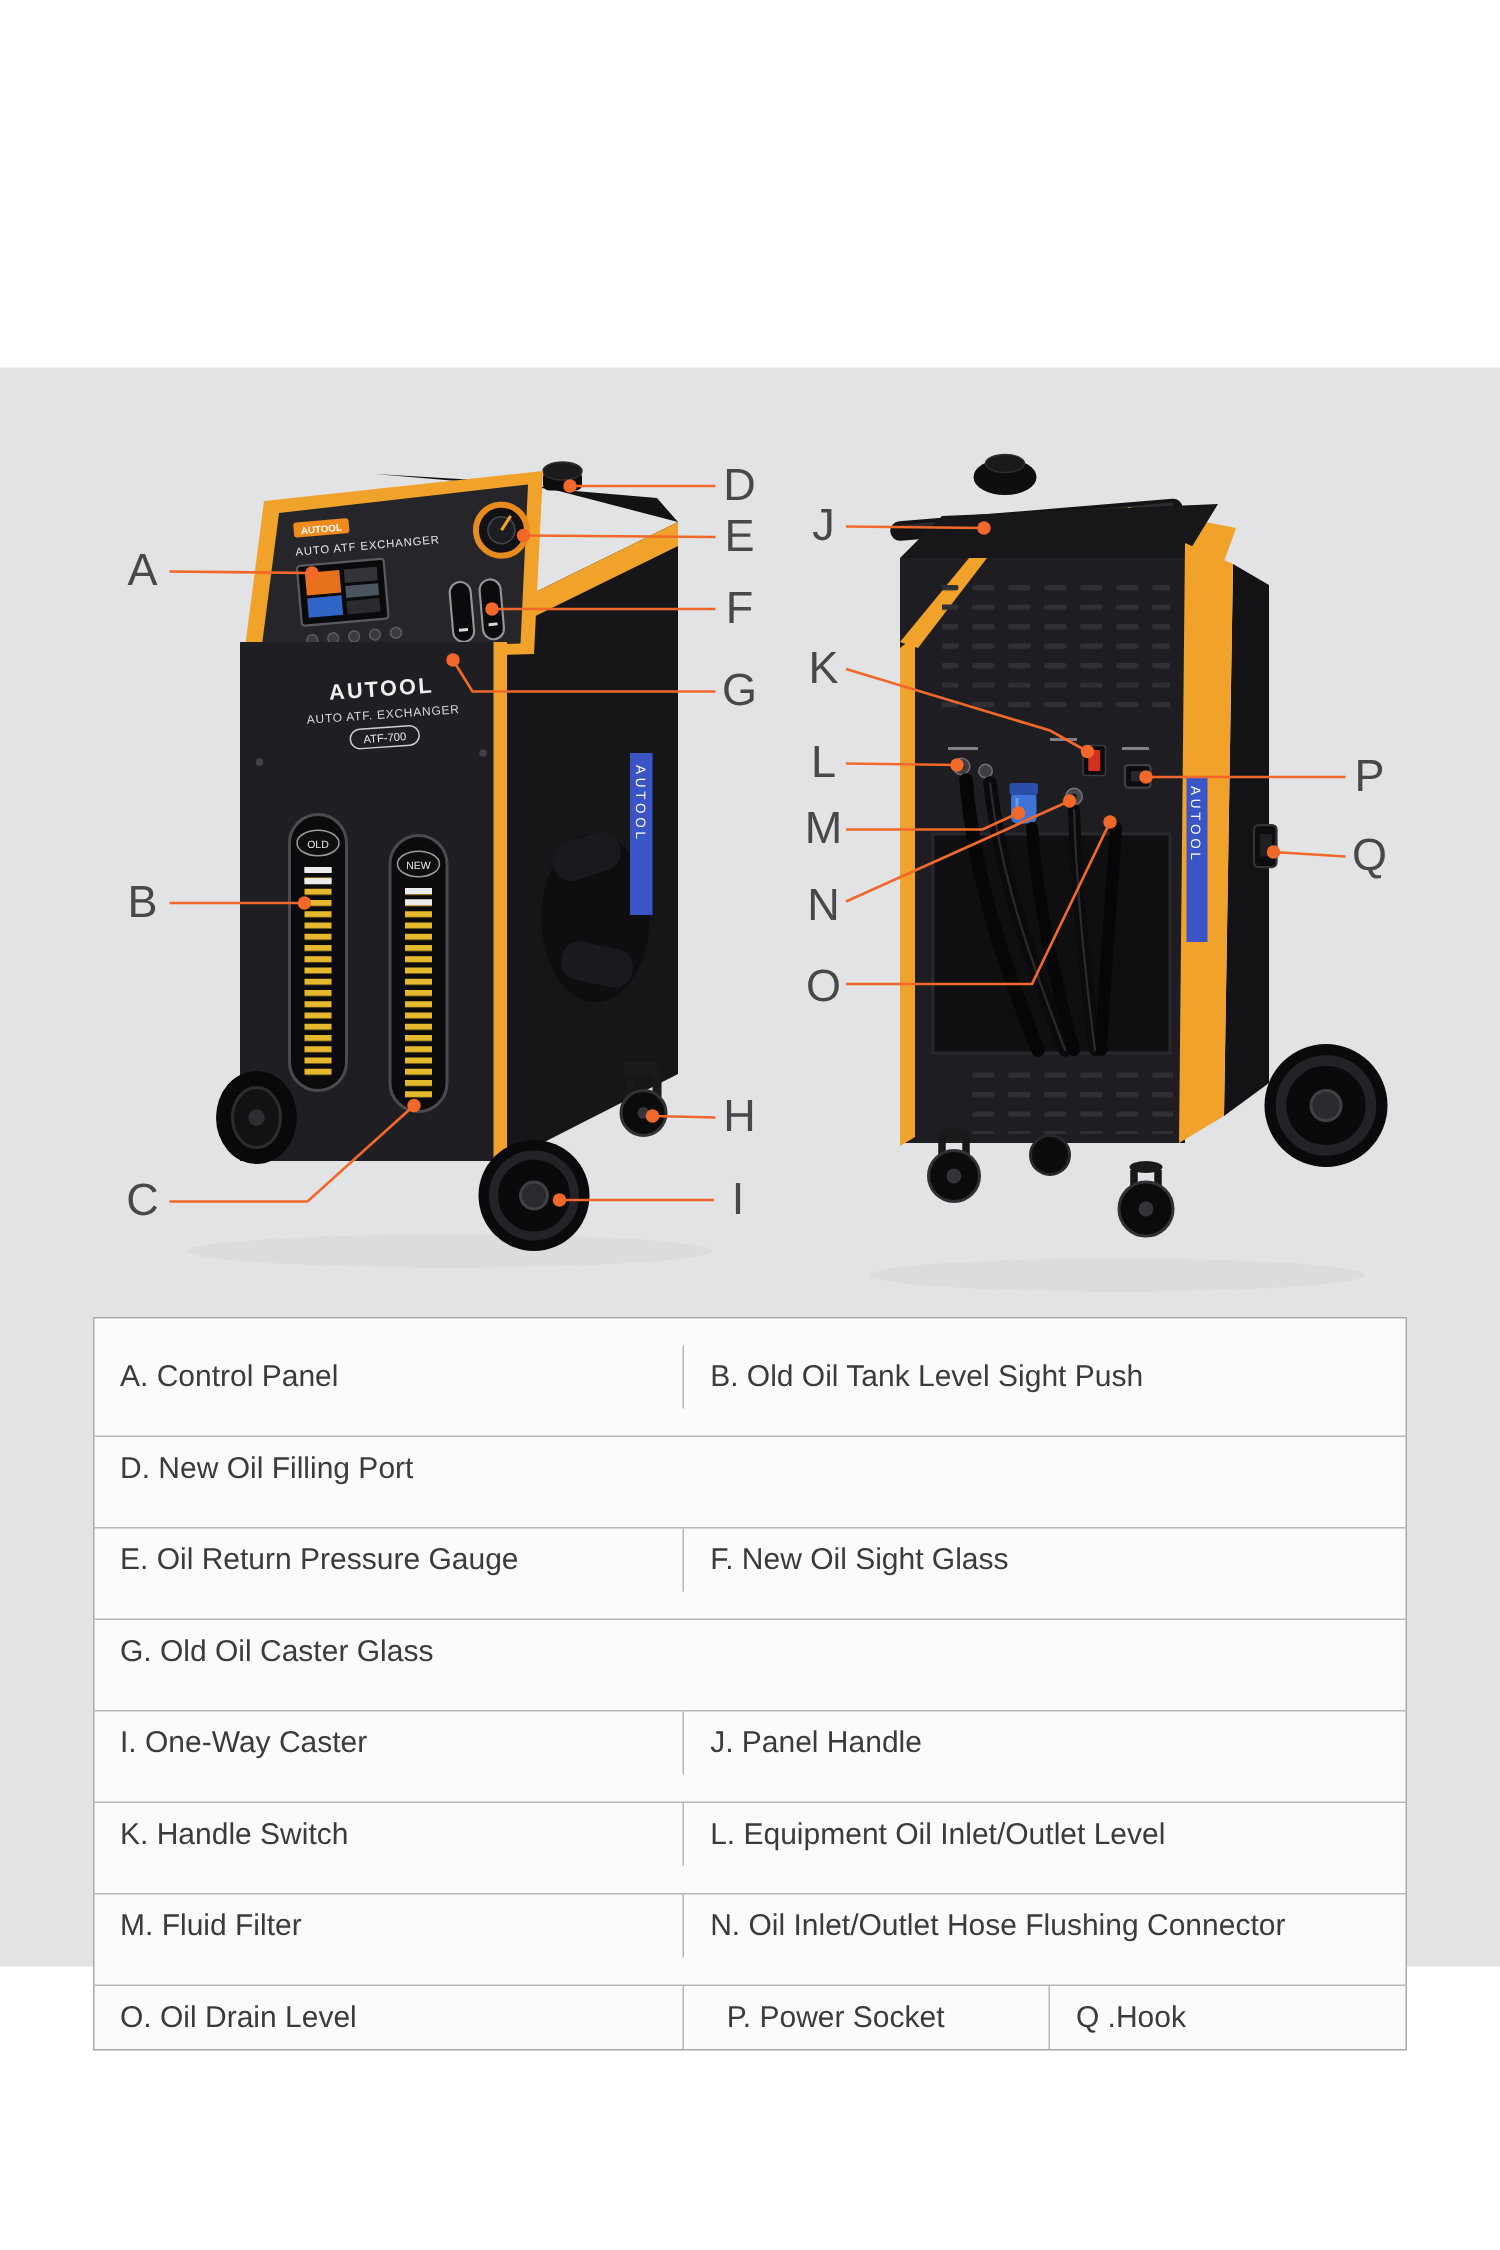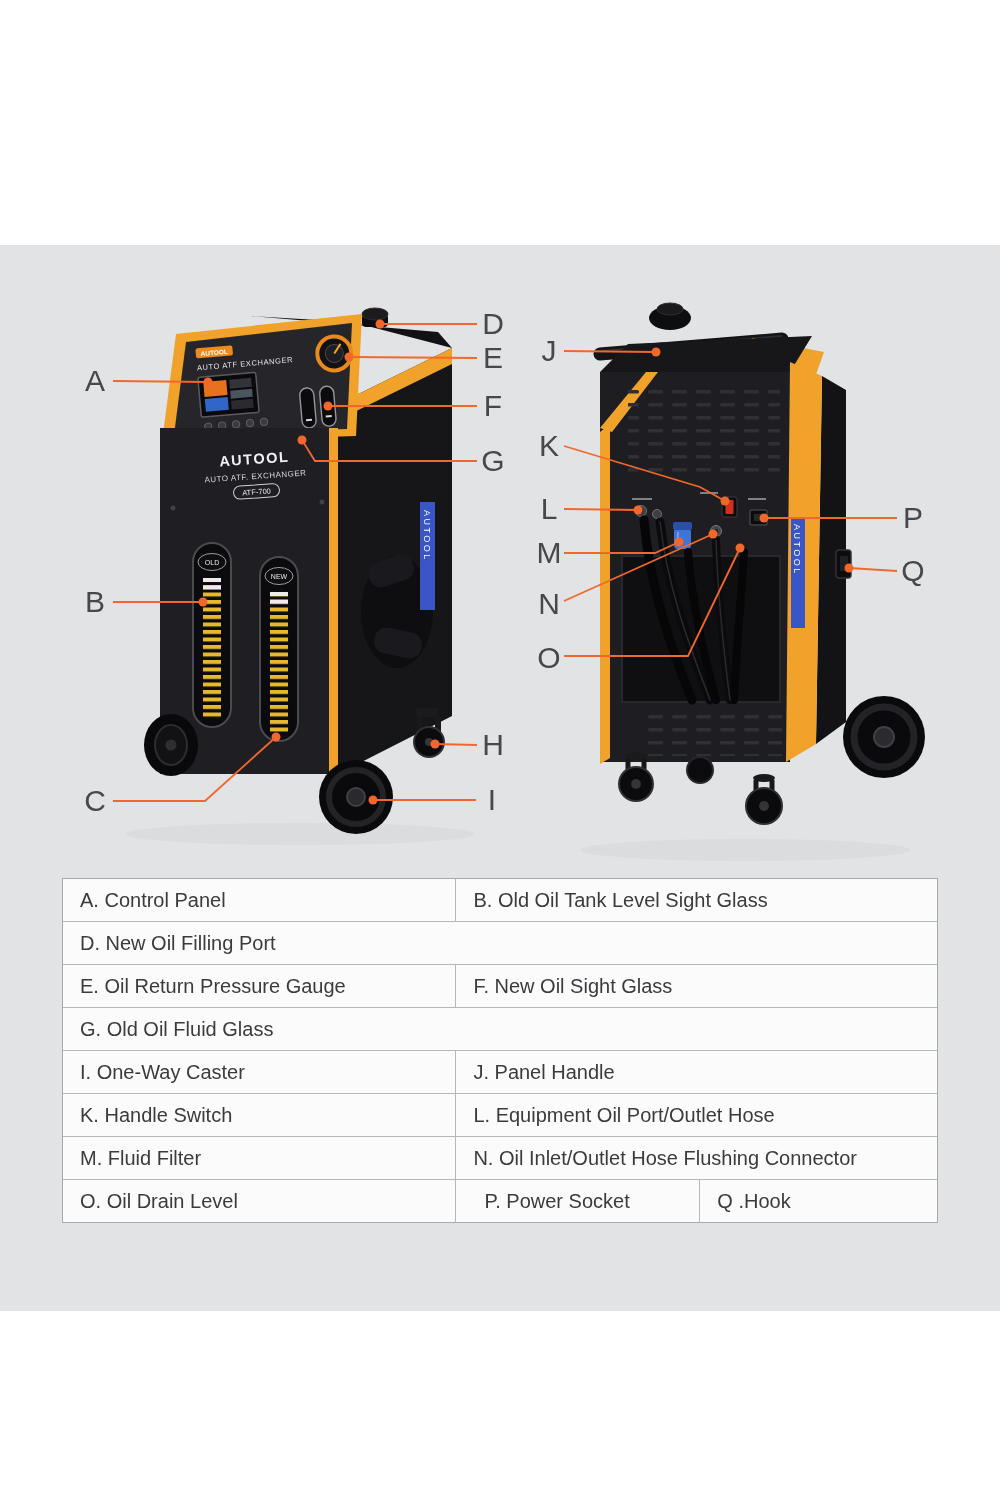--- a/index.html
+++ b/index.html
@@ -4,21 +4,21 @@
 <style>
   html,body{margin:0;padding:0;background:#ffffff;}
   .page{position:relative;width:1000px;height:1500px;background:#ffffff;overflow:hidden;
         font-family:"Liberation Sans",sans-serif;}
   .panel{position:absolute;left:0;top:245px;width:1000px;height:1066px;background:#e2e3e5;}
   svg.diagram{position:absolute;left:0;top:0;width:1000px;height:1500px;}
   .callout-letter{position:absolute;transform:translate(-50%,-50%);font-size:30px;
         color:#48484b;z-index:5;line-height:1;}
   .legend{position:absolute;left:62px;top:878px;width:876px;z-index:6;
         border:1px solid #a9aaac;background:#fbfbfc;box-sizing:border-box;}
-  .lt-row{display:flex;height:42px;border-top:1px solid #b6b7b9;}
+  .lt-row{display:flex;height:42px;border-top:1px solid #b6b7b9;margin-top:18px;}
   .lt-row:first-child{border-top:none;}
   .lt-cell{display:flex;align-items:center;padding-left:17px;font-size:20px;color:#3b3b3d;
         border-left:1px solid #b6b7b9;box-sizing:border-box;white-space:nowrap;overflow:hidden;}
   .lt-cell:first-child{border-left:none;}
   .c1{width:44.9%;}
   .c2{width:55.1%;}
   .c3{width:27.9%;padding-left:28px;}
   .c4{width:27.2%;}
 </style>
 </head>
@@ -282,39 +282,39 @@
   <div class="callout-letter" style="left:549px;top:509px">L</div>
   <div class="callout-letter" style="left:549px;top:553px">M</div>
   <div class="callout-letter" style="left:549px;top:604px">N</div>
   <div class="callout-letter" style="left:549px;top:658px">O</div>
   <div class="callout-letter" style="left:913px;top:518px">P</div>
   <div class="callout-letter" style="left:913px;top:571px">Q</div>
 
   <div class="legend">
     <div class="lt-row">
       <div class="lt-cell c1">A. Control Panel</div>
-      <div class="lt-cell c2">B. Old Oil Tank Level Sight Glass</div>
+      <div class="lt-cell c2">B. Old Oil Tank Level Sight Push</div>
     </div>
     <div class="lt-row">
       <div class="lt-cell c2">D. New Oil Filling Port</div>
     </div>
     <div class="lt-row">
       <div class="lt-cell c1">E. Oil Return Pressure Gauge</div>
       <div class="lt-cell c2">F. New Oil Sight Glass</div>
     </div>
     <div class="lt-row">
-      <div class="lt-cell c1">G. Old Oil Fluid Glass</div>
+      <div class="lt-cell c1">G. Old Oil Caster Glass</div>
     </div>
     <div class="lt-row">
       <div class="lt-cell c1">I. One-Way Caster</div>
       <div class="lt-cell c2">J. Panel Handle</div>
     </div>
     <div class="lt-row">
       <div class="lt-cell c1">K. Handle Switch</div>
-      <div class="lt-cell c2">L. Equipment Oil Port/Outlet Hose</div>
+      <div class="lt-cell c2">L. Equipment Oil Inlet/Outlet Level</div>
     </div>
     <div class="lt-row">
       <div class="lt-cell c1">M. Fluid Filter</div>
       <div class="lt-cell c2">N. Oil Inlet/Outlet Hose Flushing Connector</div>
     </div>
     <div class="lt-row">
       <div class="lt-cell c1">O. Oil Drain Level</div>
       <div class="lt-cell c3">P. Power Socket</div>
       <div class="lt-cell c4">Q .Hook</div>
     </div>

